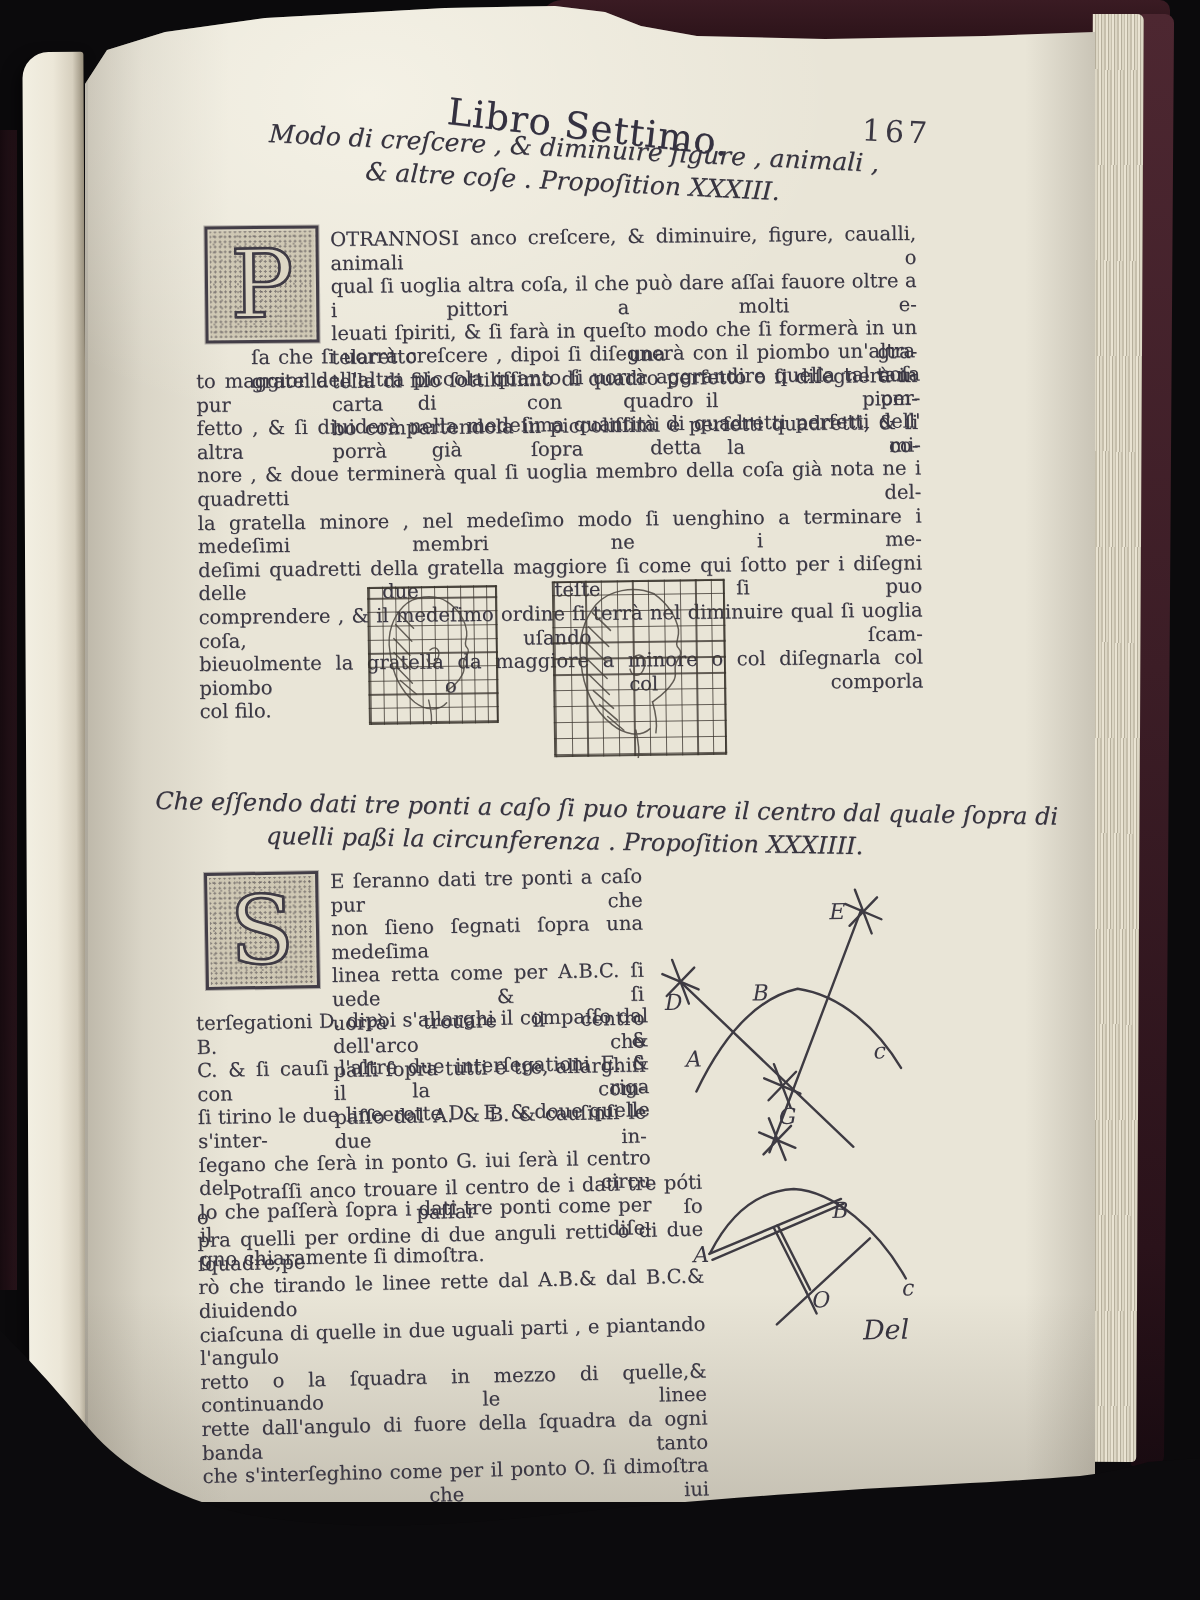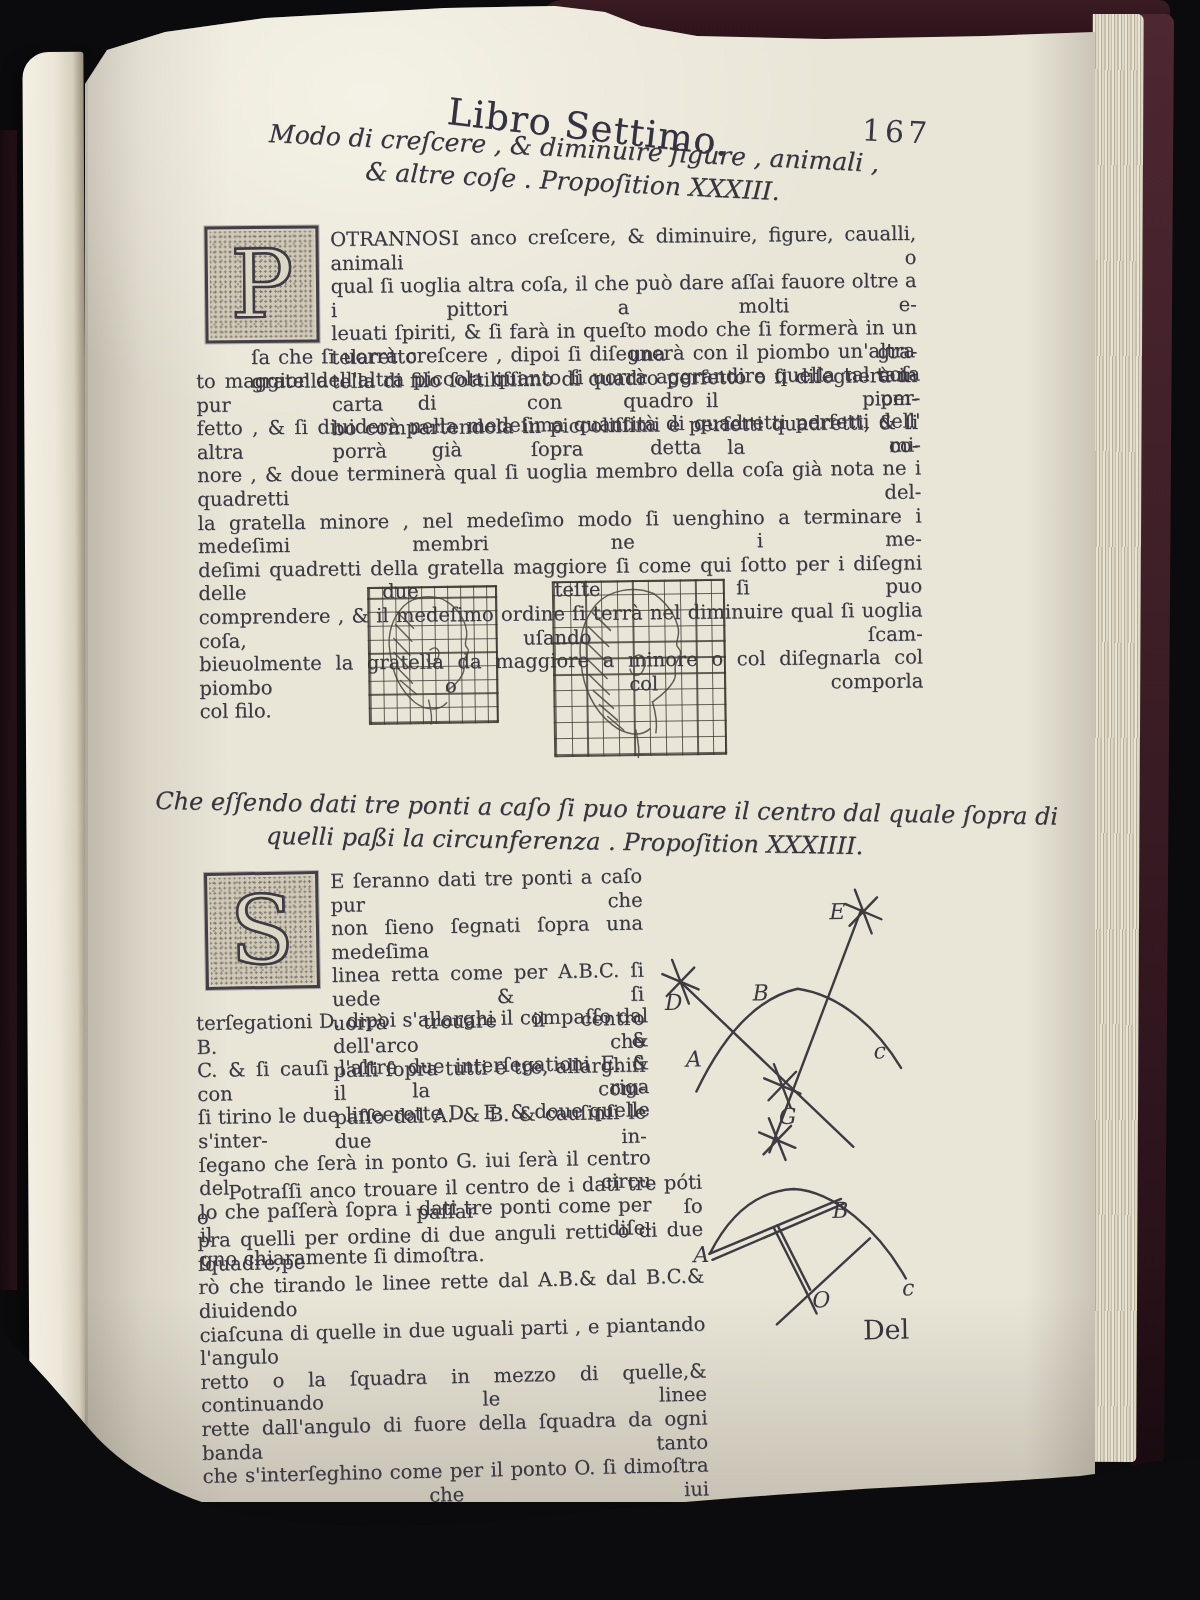--- a/index.html
+++ b/index.html
@@ -77,21 +77,21 @@
   
   .h34{left:70px;top:786px;width:820px;text-align:center;font-style:italic;
     font-size:24px;line-height:33px;transform:rotate(1deg);color:#37343f;
     text-shadow:.3px .4px .5px rgba(52,49,64,.45);white-space:nowrap;}
   .diag{position:absolute;}
   .d1{left:548px;top:852px;transform:rotate(-1deg);}
   .d2{left:578px;top:1128px;transform:rotate(-1.3deg);}
   .diag path,.diag line{stroke:#3e3b43;stroke-width:2.4;fill:none;stroke-linecap:round;}
   .diag text{font-family:"DejaVu Serif","Liberation Serif",serif;font-style:italic;
     font-size:22px;fill:#3b3844;}
-  .catchword{left:778px;top:1308px;font-size:27px;transform:rotate(-1deg);color:#37343f;}
+  .catchword{left:778px;top:1308px;font-size:27px;font-style:italic;transform:rotate(-1deg);color:#37343f;}
   
   .wave{position:absolute;left:0;top:0;pointer-events:none;}
 </style>
 </head>
 <body>
 
 <div class="scene">
   <div class="cover-top"></div>
   <div class="cover-right"></div>
   <div class="cover-left"></div>

